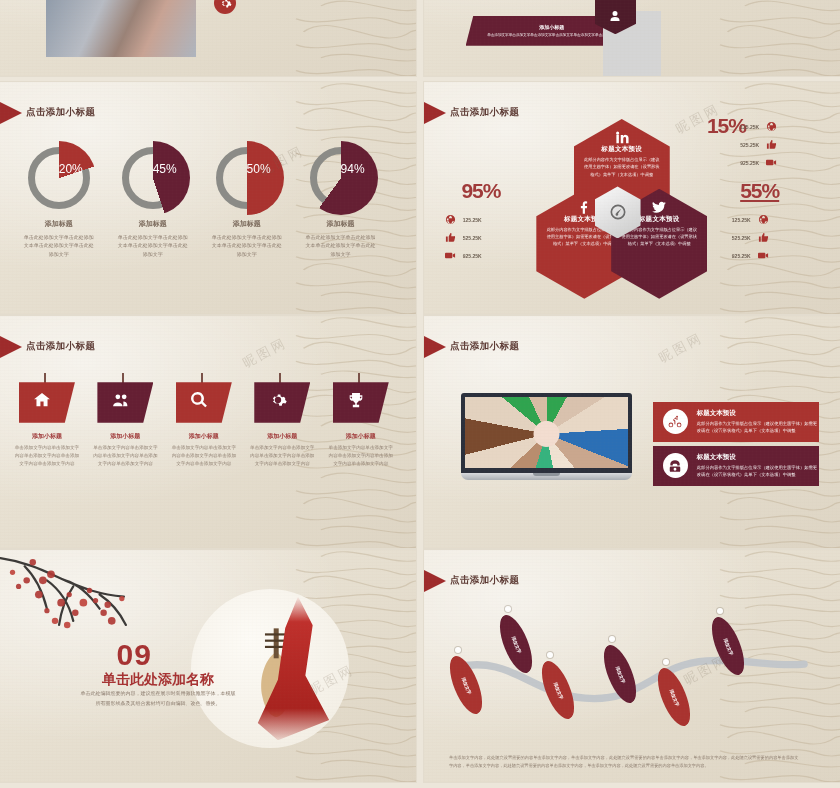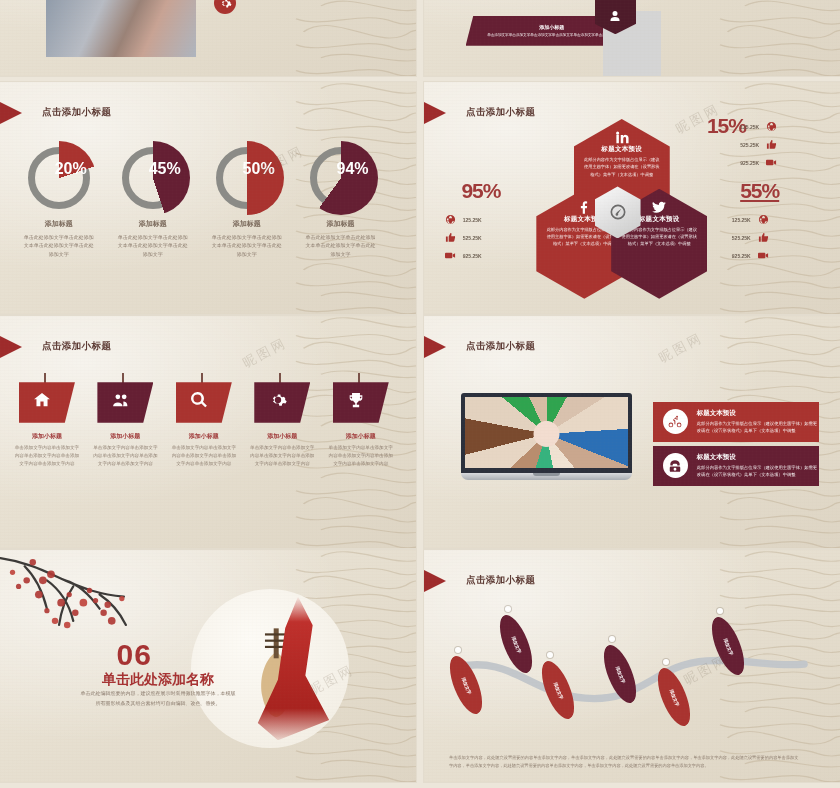--- a/index.html
+++ b/index.html
@@ -23,33 +23,33 @@
   }
   
   .swirl{ position:absolute; right:-6%; top:-12%; width:36%; height:124%;
     opacity:.40; pointer-events:none; }
   .swirl svg{ width:100%; height:100%; }
 
   .wm{ position:absolute; pointer-events:none; color:rgba(120,105,85,.20);
        font-size:13px; letter-spacing:3px; transform:rotate(-28deg); white-space:nowrap;}
 
   
-  .hdr{ position:absolute; left:0; top:8.5%; display:flex; align-items:center; gap:20px; }
+  .hdr{ position:absolute; left:0; top:8.5%; display:flex; align-items:center; gap:4px; }
   .hdr .tri{ width:0;height:0; border-top:11px solid transparent; border-bottom:11px solid transparent;
              border-left:22px solid #9e2b2b; margin-left:0; }
   .hdr .t{ font-size:9.5px; font-weight:bold; color:#5d3b35; letter-spacing:.4px; }
 
   
   .donut-row{ position:absolute; left:4%; top:28%; width:88%; display:flex; justify-content:space-between; }
   .d-item{ width:23%; text-align:center; }
   .d-ring{ position:relative; width:62px; height:62px; margin:0 auto; }
   .d-ring .ring{ position:absolute; inset:0; border-radius:50%;
       border:7px solid #8b8b87; }
   .d-ring .pct{ position:absolute; inset:0; display:flex; align-items:center; justify-content:center;
-      font-size:16px; font-weight:bold; color:#fff; transform:translate(12px,-9px);text-align:right; }
+      font-size:12px; font-weight:normal; color:#fff; transform:translate(12px,-9px);text-align:right; }
   .d-cap{ margin-top:10px; font-size:7px; color:#7b6a5c; font-weight:bold; }
   .d-txt{ margin-top:4px; font-size:5px; line-height:1.7; color:#8a7a6c; padding:0 8%; }
 
   
   .hex{ position:absolute; width:96px; height:110px;
         clip-path:polygon(50% 0,100% 25%,100% 75%,50% 100%,0 75%,0 25%);
         color:#fff; text-align:center; padding-top:26px; }
   .hex .ht{ font-size:6.5px; font-weight:bold; letter-spacing:.3px; }
   .hex .hb{ font-size:4.2px; line-height:1.75; padding:2px 9px 0; opacity:.93; }
   .hex .hicon{ position:absolute; left:50%; top:11px; transform:translateX(-50%); }
@@ -454,21 +454,21 @@
       </svg>
       <div class="moon"></div>
       <svg viewBox="0 0 100 160" style="position: absolute; right: 26%; top: 24%; width: 15%; height: 58%;">
         <path d="M50 46 C 70 58 78 92 72 118 C 68 138 58 150 50 150 C 42 150 32 138 28 118 C 22 92 30 58 50 46 Z" fill="#d8b98a"></path>
         <rect x="46" y="8" width="8" height="48" fill="#6d5238"></rect>
         <rect x="32" y="16" width="36" height="3.5" fill="#4d3a26"></rect>
         <rect x="32" y="26" width="36" height="3.5" fill="#4d3a26"></rect>
         <rect x="32" y="36" width="36" height="3.5" fill="#4d3a26"></rect>
       </svg>
       <div style="position: absolute; right: 20%; top: 20%; width: 22%; height: 62%; background: linear-gradient(rgba(190, 45, 40, 0) 0%, rgb(191, 48, 44) 18%, rgb(168, 35, 31) 78%, rgba(170, 35, 30, 0.15) 100%); clip-path: polygon(62% 0px, 78% 20%, 70% 55%, 96% 86%, 40% 100%, 18% 88%, 40% 58%, 48% 22%);"></div>
-      <div class="num03">06</div>
+      <div class="num03">09</div>
       <div class="sec-t">单击此处添加名称</div>
       <div class="sec-b">单击此处编辑您要的内容，建议您在展示时采用微软雅黑字体，本模版所有图形线条及其组合素材均可自由编辑、改色、替换。</div>
       <div class="wm" style="left: 74%; top: 52%; transform: rotate(-28deg);">昵图网</div>
     </div>
     <div class="slide" id="s7" style="left: 424px; top: 550px; width: 416px; height: 232px;">
       <div class="swirl"><svg viewBox="0 0 120 400" preserveAspectRatio="none">
           <path d="M10,12 c 26,-16 62,16 86,0 c 14,-9 22,10 30,2 M4,30 c 22,14 54,-12 78,4 c 16,10 26,-6 38,1 M24,48 c 26,-23 62,23 86,0 c 14,-9 22,10 30,2 M4,66 c 22,14 54,-12 78,4 c 16,10 26,-6 38,1 M10,84 c 26,-30 62,30 86,0 c 14,-9 22,10 30,2 M4,102 c 22,14 54,-12 78,4 c 16,10 26,-6 38,1 M24,120 c 26,-16 62,16 86,0 c 14,-9 22,10 30,2 M4,138 c 22,14 54,-12 78,4 c 16,10 26,-6 38,1 M10,156 c 26,-23 62,23 86,0 c 14,-9 22,10 30,2 M4,174 c 22,14 54,-12 78,4 c 16,10 26,-6 38,1 M24,192 c 26,-30 62,30 86,0 c 14,-9 22,10 30,2 M4,210 c 22,14 54,-12 78,4 c 16,10 26,-6 38,1 M10,228 c 26,-16 62,16 86,0 c 14,-9 22,10 30,2 M4,246 c 22,14 54,-12 78,4 c 16,10 26,-6 38,1 M24,264 c 26,-23 62,23 86,0 c 14,-9 22,10 30,2 M4,282 c 22,14 54,-12 78,4 c 16,10 26,-6 38,1 M10,300 c 26,-30 62,30 86,0 c 14,-9 22,10 30,2 M4,318 c 22,14 54,-12 78,4 c 16,10 26,-6 38,1 M24,336 c 26,-16 62,16 86,0 c 14,-9 22,10 30,2 M4,354 c 22,14 54,-12 78,4 c 16,10 26,-6 38,1 M10,372 c 26,-23 62,23 86,0 c 14,-9 22,10 30,2 M4,390 c 22,14 54,-12 78,4 c 16,10 26,-6 38,1 " fill="none" stroke="#b9a88c" stroke-width="1.6"></path>
         </svg></div>
       <div class="hdr">
         <div class="tri"></div>

